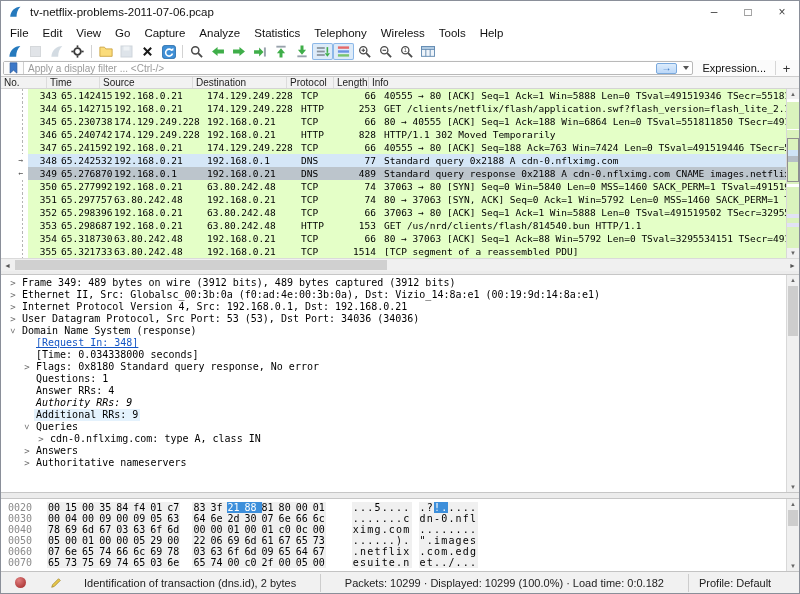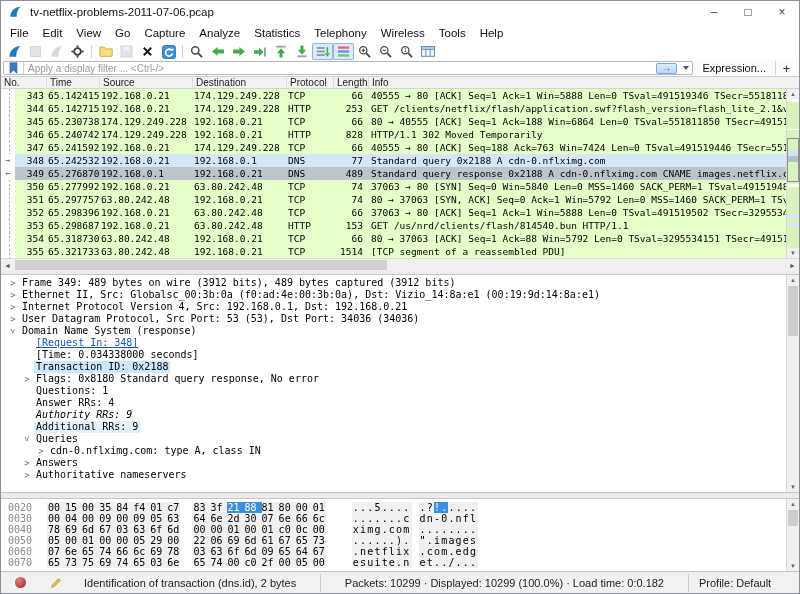--- a/index.html
+++ b/index.html
@@ -35,21 +35,21 @@
   .fb-caret { width:13px; display:flex; align-items:center; justify-content:center; }
   .caret-tri { width:0; height:0; border-left:3px solid transparent; border-right:3px solid transparent; border-top:4px solid #555; }
   .fb-expr { display:flex; align-items:center; padding:0 9px; font-size:11px; color:#111; }
   .fb-plus { display:flex; align-items:center; justify-content:center; width:22px; border-left:1px solid #d6d6d6; font-size:13px; color:#333; }
 
   
   .packet-list { position:absolute; top:76px; left:0; right:0; height:194px; background:#fff; }
   .pl-header { position:absolute; top:0; left:0; right:0; height:12px; display:flex; background:#f2f2f2; border-bottom:1px solid #d4d4d4; font-size:10px; color:#222; }
   .pl-h { flex-shrink:0; padding-left:3px; border-right:1px solid #dcdcdc; overflow:hidden; white-space:nowrap; line-height:11px; }
   .pl-h:last-child { flex:1; border-right:none; }
-  .pl-body { position:absolute; top:12px; left:0; right:13px; height:169px; overflow:hidden; font-family:"DejaVu Sans Mono","Liberation Mono",monospace; font-size:9.5px; }
+  .pl-body { position:absolute; top:12px; left:13px; right:13px; height:169px; overflow:hidden; font-family:"DejaVu Sans Mono","Liberation Mono",monospace; font-size:9.5px; }
   .pl-row { display:flex; height:13px; line-height:13px; white-space:pre; }
   .pl-row > span { flex-shrink:0; overflow:hidden; }
   .c-gut { width:14px; position:relative; font-size:8px; color:#555; text-align:center; line-height:13px;
            background-image:repeating-linear-gradient(to bottom,#b4b4b4 0 2px,transparent 2px 4px); background-size:1px 100%; background-position:8px 0; background-repeat:no-repeat; }
   .c-gut.mk { background-image:none; }
   .c-no  { width:32px; text-align:right; padding-right:3px; }
   .c-time{ width:53px; padding-left:1px; }
   .c-src { width:93px; padding-left:1px; }
   .c-dst { width:94px; padding-left:1px; }
   .c-pro { width:47px; padding-left:1px; }
@@ -387,21 +387,20 @@
 
   <div class="details-pane">
     <div class="dt-lines" id="dtlines">
         <div class="dt-line" style="padding-left: 5px;"><span class="dt-exp">&gt;</span><span class="dt-text">Frame 349: 489 bytes on wire (3912 bits), 489 bytes captured (3912 bits)</span></div>
         <div class="dt-line" style="padding-left: 5px;"><span class="dt-exp">&gt;</span><span class="dt-text">Ethernet II, Src: Globalsc_00:3b:0a (f0:ad:4e:00:3b:0a), Dst: Vizio_14:8a:e1 (00:19:9d:14:8a:e1)</span></div>
         <div class="dt-line" style="padding-left: 5px;"><span class="dt-exp">&gt;</span><span class="dt-text">Internet Protocol Version 4, Src: 192.168.0.1, Dst: 192.168.0.21</span></div>
         <div class="dt-line" style="padding-left: 5px;"><span class="dt-exp">&gt;</span><span class="dt-text">User Datagram Protocol, Src Port: 53 (53), Dst Port: 34036 (34036)</span></div>
         <div class="dt-line" style="padding-left: 5px;"><span class="dt-exp exp">&gt;</span><span class="dt-text">Domain Name System (response)</span></div>
         <div class="dt-line" style="padding-left: 19px;"><span class="dt-exp"></span><span class="dt-text link">[Request In: 348]</span></div>
         <div class="dt-line" style="padding-left: 19px;"><span class="dt-exp"></span><span class="dt-text">[Time: 0.034338000 seconds]</span></div>
-        <div class="dt-line" style="padding-left: 19px;"><span class="dt-exp"></span><span class="dt-text hl-selected">Transaction ID: 0x2188</span></div>
         <div class="dt-line" style="padding-left: 19px;"><span class="dt-exp">&gt;</span><span class="dt-text">Flags: 0x8180 Standard query response, No error</span></div>
         <div class="dt-line" style="padding-left: 19px;"><span class="dt-exp"></span><span class="dt-text">Questions: 1</span></div>
         <div class="dt-line" style="padding-left: 19px;"><span class="dt-exp"></span><span class="dt-text">Answer RRs: 4</span></div>
         <div class="dt-line" style="padding-left: 19px; font-style: italic;"><span class="dt-exp"></span><span class="dt-text">Authority RRs: 9</span></div>
         <div class="dt-line" style="padding-left: 19px;"><span class="dt-exp"></span><span class="dt-text hl-hover">Additional RRs: 9</span></div>
         <div class="dt-line" style="padding-left: 19px;"><span class="dt-exp exp">&gt;</span><span class="dt-text">Queries</span></div>
         <div class="dt-line" style="padding-left: 33px;"><span class="dt-exp">&gt;</span><span class="dt-text">cdn-0.nflximg.com: type A, class IN</span></div>
         <div class="dt-line" style="padding-left: 19px;"><span class="dt-exp">&gt;</span><span class="dt-text">Answers</span></div>
         <div class="dt-line" style="padding-left: 19px;"><span class="dt-exp">&gt;</span><span class="dt-text">Authoritative nameservers</span></div>
       </div>

